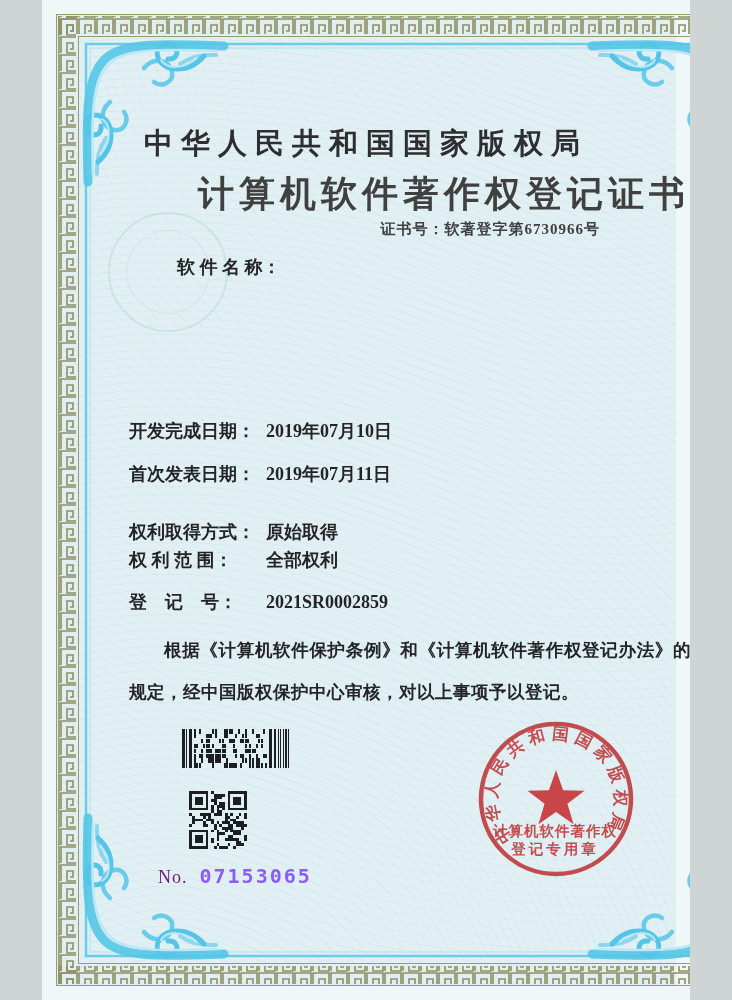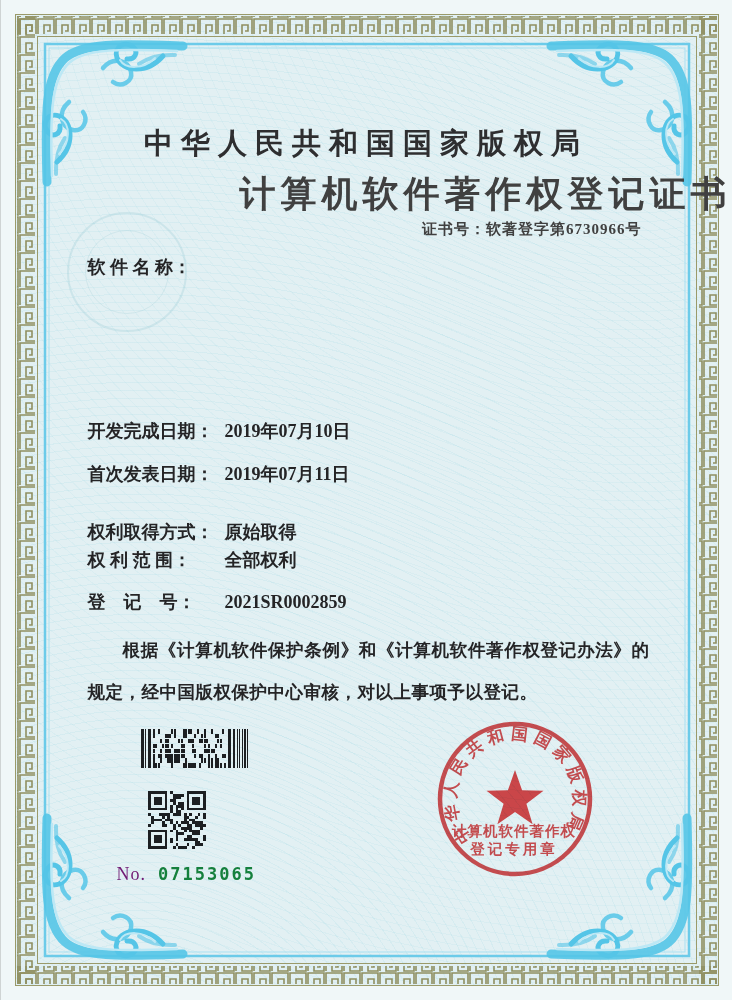--- a/index.html
+++ b/index.html
@@ -1,17 +1,17 @@
 <!DOCTYPE html>
 <html><head>
 <meta charset="utf-8">
 <style>
   html,body{margin:0;padding:0;background:#cfd4d4;}
   .certificate{
-    position:relative;width:731px;height:1000px;margin:0 auto;overflow:hidden;
+    position:relative;width:648px;height:1000px;margin:0 auto;overflow:hidden;
     background-color:#f0f7f8;
     font-family:"Liberation Serif","DejaVu Serif",serif;
     color:#222;
   }
   .paper{
     position:absolute;left:14px;top:14px;right:14px;bottom:14px;
     background-color:#e2f0f3;
     background-image:
       repeating-radial-gradient(circle at 18% 112%, rgba(125,205,220,.12) 0 1px, transparent 1px 8px),
       repeating-radial-gradient(circle at 88% -12%, rgba(125,205,220,.09) 0 1px, transparent 1px 9px);
@@ -26,39 +26,39 @@
     top:170px;left:0;width:100%;text-align:right;
     font-size:36px;font-weight:bold;letter-spacing:5px;color:#404040;
   }
   .certno{
     top:220px;right:90px;font-size:15px;font-weight:bold;letter-spacing:1px;color:#404040;
   }
   .field{left:87px;display:flex;font-size:18px;font-weight:bold;color:#242426;}
   .flabel{display:inline-block;width:137px;flex:0 0 137px;white-space:pre;}
   .fvalue{display:inline-block;line-height:1.35;}
   .fvalue .line2{display:block;}
-  .f1{top:255px;}
+  .f1{top:255px;margin-left:48px;}
   .f2{top:337px;}
   .f3{top:419px;}
   .f4{top:462px;}
   .f5{top:505px;margin-top:15px;}
   .f6{top:548px;}
   .f7{top:590px;}
   .statement{
     top:629px;left:87px;width:562px;
     font-size:17.5px;font-weight:bold;line-height:42px;letter-spacing:.5px;
     text-indent:2em;text-align:justify;color:#242426;
   }
   .barcode{top:729px;left:140px;width:107px;height:39px;}
   .qrcode{top:791px;left:147px;width:58px;height:58px;}
   .serial{top:864px;left:116px;font-size:18px;display:flex;align-items:baseline;}
   .serial .no-label{color:#701a75;letter-spacing:1px;}
   .serial .no-digits{
     font-family:"DejaVu Sans Mono","Liberation Mono",monospace;
-    color:#15803d;font-size:17px;letter-spacing:2px;margin-left:12px;font-weight:bold;
+    color:#8b5cf6;font-size:20px;letter-spacing:2px;margin-left:12px;font-weight:bold;
   }
   .seal{top:719px;left:432px;width:164px;height:164px;mix-blend-mode:multiply;opacity:.93;}
   .seal-date{
     top:864px;left:439px;font-size:21px;font-weight:bold;letter-spacing:.5px;color:#1c1c1e;
     font-family:"Liberation Serif","DejaVu Serif",serif;
   }
   .watermark{
     top:212px;left:66px;width:116px;height:116px;border-radius:50%;
     border:2px solid rgba(140,196,206,.25);
   }

